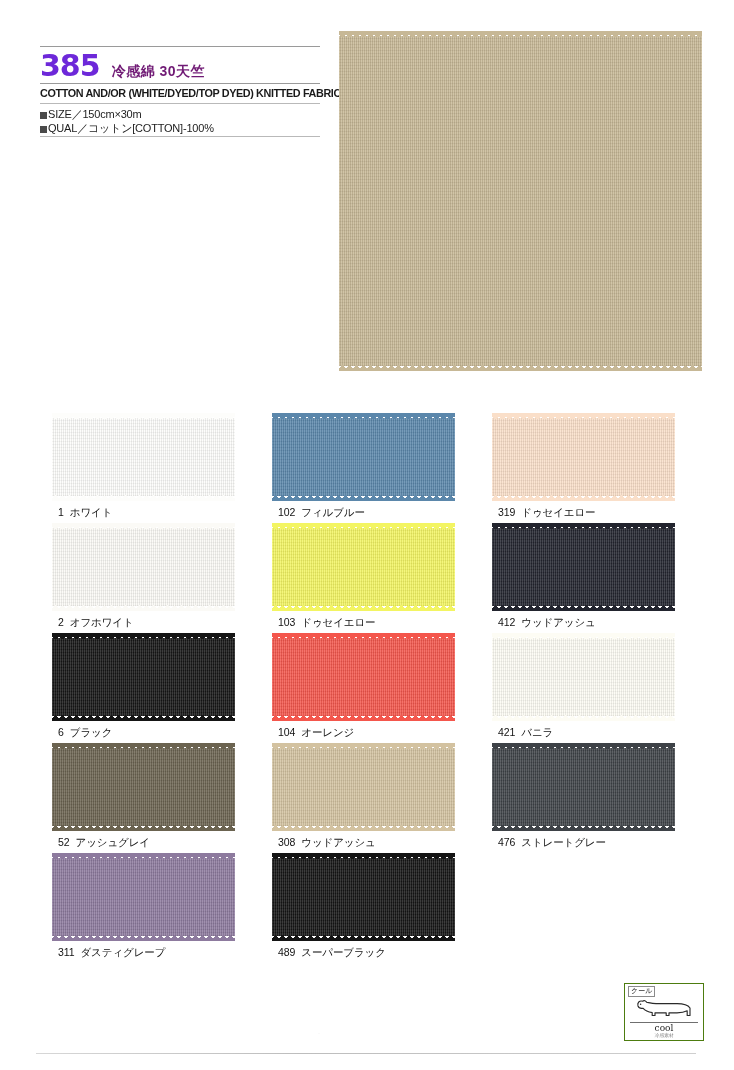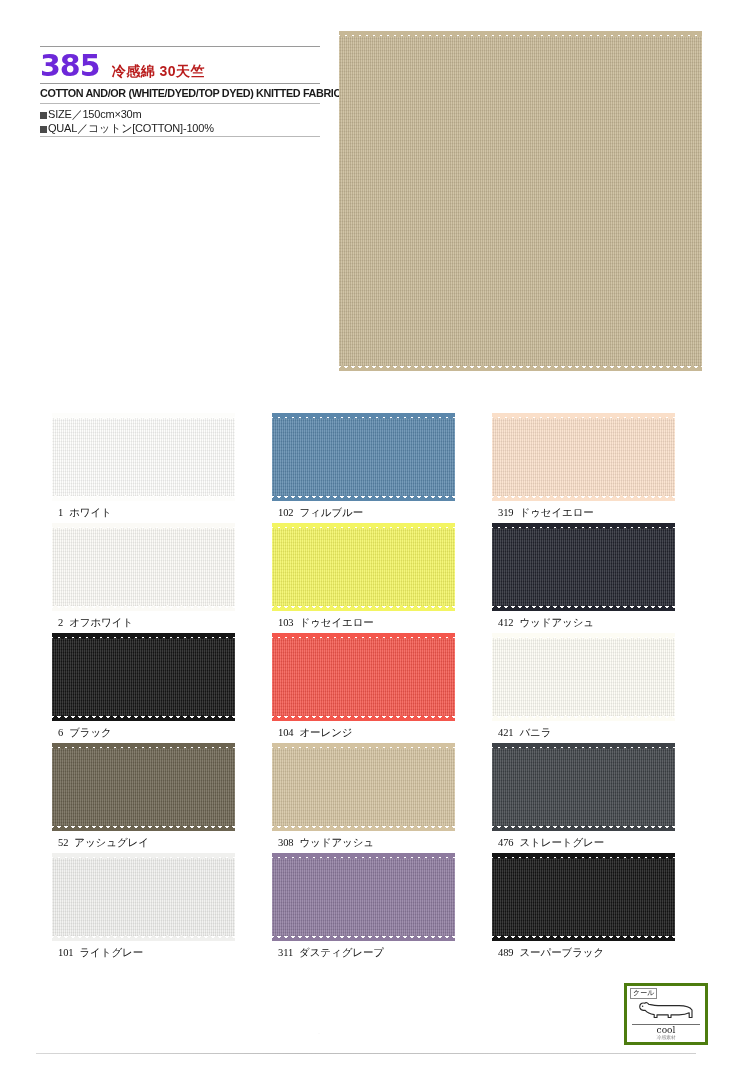--- a/index.html
+++ b/index.html
@@ -16,21 +16,21 @@
   .hdr-rule{height:1px;background:#9a9a9a;width:100%;}
   .hdr-rule.thin{background:#b9b9b9;}
   .hdr-top-row{display:flex;align-items:flex-end;gap:12px;padding:4px 0 2px 0;}
   #code-number{
     font-family:"DejaVu Sans",sans-serif;
     font-size:30px;font-weight:bold;letter-spacing:-1px;line-height:1;
     color:#6d28d9;
   }
   #jp-title{
     font-size:14px;font-weight:bold;line-height:1;padding-bottom:3px;
-    letter-spacing:.5px;color:#b91c1c;
+    letter-spacing:.5px;color:#701a75;
   }
   #en-title{
     font-size:11.5px;font-weight:bold;letter-spacing:-0.4px;
     padding:3px 0 3px 0;line-height:1.1;
     transform:scaleX(.94);transform-origin:left center;
     white-space:nowrap;color:#1a1a1a;
   }
   .spec-list{padding:3px 0 0 0;}
   .spec-row{font-size:11px;line-height:1.32;white-space:nowrap;letter-spacing:-0.2px;}
   .spec-bullet{
@@ -55,36 +55,35 @@
   
   .zz{position:absolute;left:0;width:100%;height:6px;z-index:3;}
   .zz.top{top:-5px;}
   .zz.bot{bottom:-5px;}
 
   
   #swatch-grid{
     position:absolute;left:40px;top:418px;width:660px;
     display:grid;grid-template-columns:repeat(3,1fr);
     grid-auto-rows:110px;
-    font-family:Liberation Serif, serif;
   }
   .cell{position:relative;}
   .swatch-box{
     position:absolute;left:12px;top:0;width:183px;height:78px;
   }
   .swatch-label{
     position:absolute;left:18px;top:88px;
     font-size:10.5px;letter-spacing:-0.1px;white-space:nowrap;color:#111;
   }
   .swatch-label .num{margin-right:6px;}
 
   
   #cool-badge{
     position:absolute;left:624px;top:983px;width:78px;height:56px;
-    border:3px solid #4d7c0f;background:#fff;
+    border:1px solid #4d7c0f;background:#fff;
   }
   #cool-kana{
     position:absolute;left:3px;top:2px;font-size:7px;
     border:1px solid #8a8a8a;padding:0 2px;line-height:1.25;
     color:#222;background:#fff;
   }
   #bear-holder{position:absolute;left:0;top:8px;width:100%;height:30px;}
   #cool-divider{position:absolute;left:5px;right:5px;top:38px;height:1px;background:#6f6f6f;}
   #cool-word{
     position:absolute;left:0;top:39px;width:100%;text-align:center;
@@ -235,28 +234,20 @@
       </div>
       <div class="swatch-label"><span class="num">308</span><span>ウッドアッシュ</span></div>
     </div>
     <div class="cell">
       <div class="swatch-box">
         <div class="sw" style="background: rgb(62, 66, 71);"></div>
         <div class="zz top" style="background: repeating-conic-gradient(from 135deg at 50% 100%, rgb(62, 66, 71) 0%, rgb(62, 66, 71) 25%, transparent 0%, transparent 50%) 0% 0% / 7px 7px;"></div>
         <div class="zz bot" style="background: repeating-conic-gradient(from -45deg at 50% 0%, rgb(62, 66, 71) 0%, rgb(62, 66, 71) 25%, transparent 0%, transparent 50%) 0% 0% / 7px 7px;"></div>
       </div>
       <div class="swatch-label"><span class="num">476</span><span>ストレートグレー</span></div>
-    </div>
-    <div class="cell">
-      <div class="swatch-box">
-        <div class="sw" style="background: rgb(240, 240, 238);"></div>
-        <div class="zz top" style="background: repeating-conic-gradient(from 135deg at 50% 100%, rgb(240, 240, 238) 0%, rgb(240, 240, 238) 25%, transparent 0%, transparent 50%) 0% 0% / 7px 7px;"></div>
-        <div class="zz bot" style="background: repeating-conic-gradient(from -45deg at 50% 0%, rgb(240, 240, 238) 0%, rgb(240, 240, 238) 25%, transparent 0%, transparent 50%) 0% 0% / 7px 7px;"></div>
-      </div>
-      <div class="swatch-label"><span class="num">101</span><span>ライトグレー</span></div>
     </div>
     <div class="cell">
       <div class="swatch-box">
         <div class="sw" style="background: rgb(141, 122, 158);"></div>
         <div class="zz top" style="background: repeating-conic-gradient(from 135deg at 50% 100%, rgb(141, 122, 158) 0%, rgb(141, 122, 158) 25%, transparent 0%, transparent 50%) 0% 0% / 7px 7px;"></div>
         <div class="zz bot" style="background: repeating-conic-gradient(from -45deg at 50% 0%, rgb(141, 122, 158) 0%, rgb(141, 122, 158) 25%, transparent 0%, transparent 50%) 0% 0% / 7px 7px;"></div>
       </div>
       <div class="swatch-label"><span class="num">311</span><span>ダスティグレープ</span></div>
     </div>
     <div class="cell">

